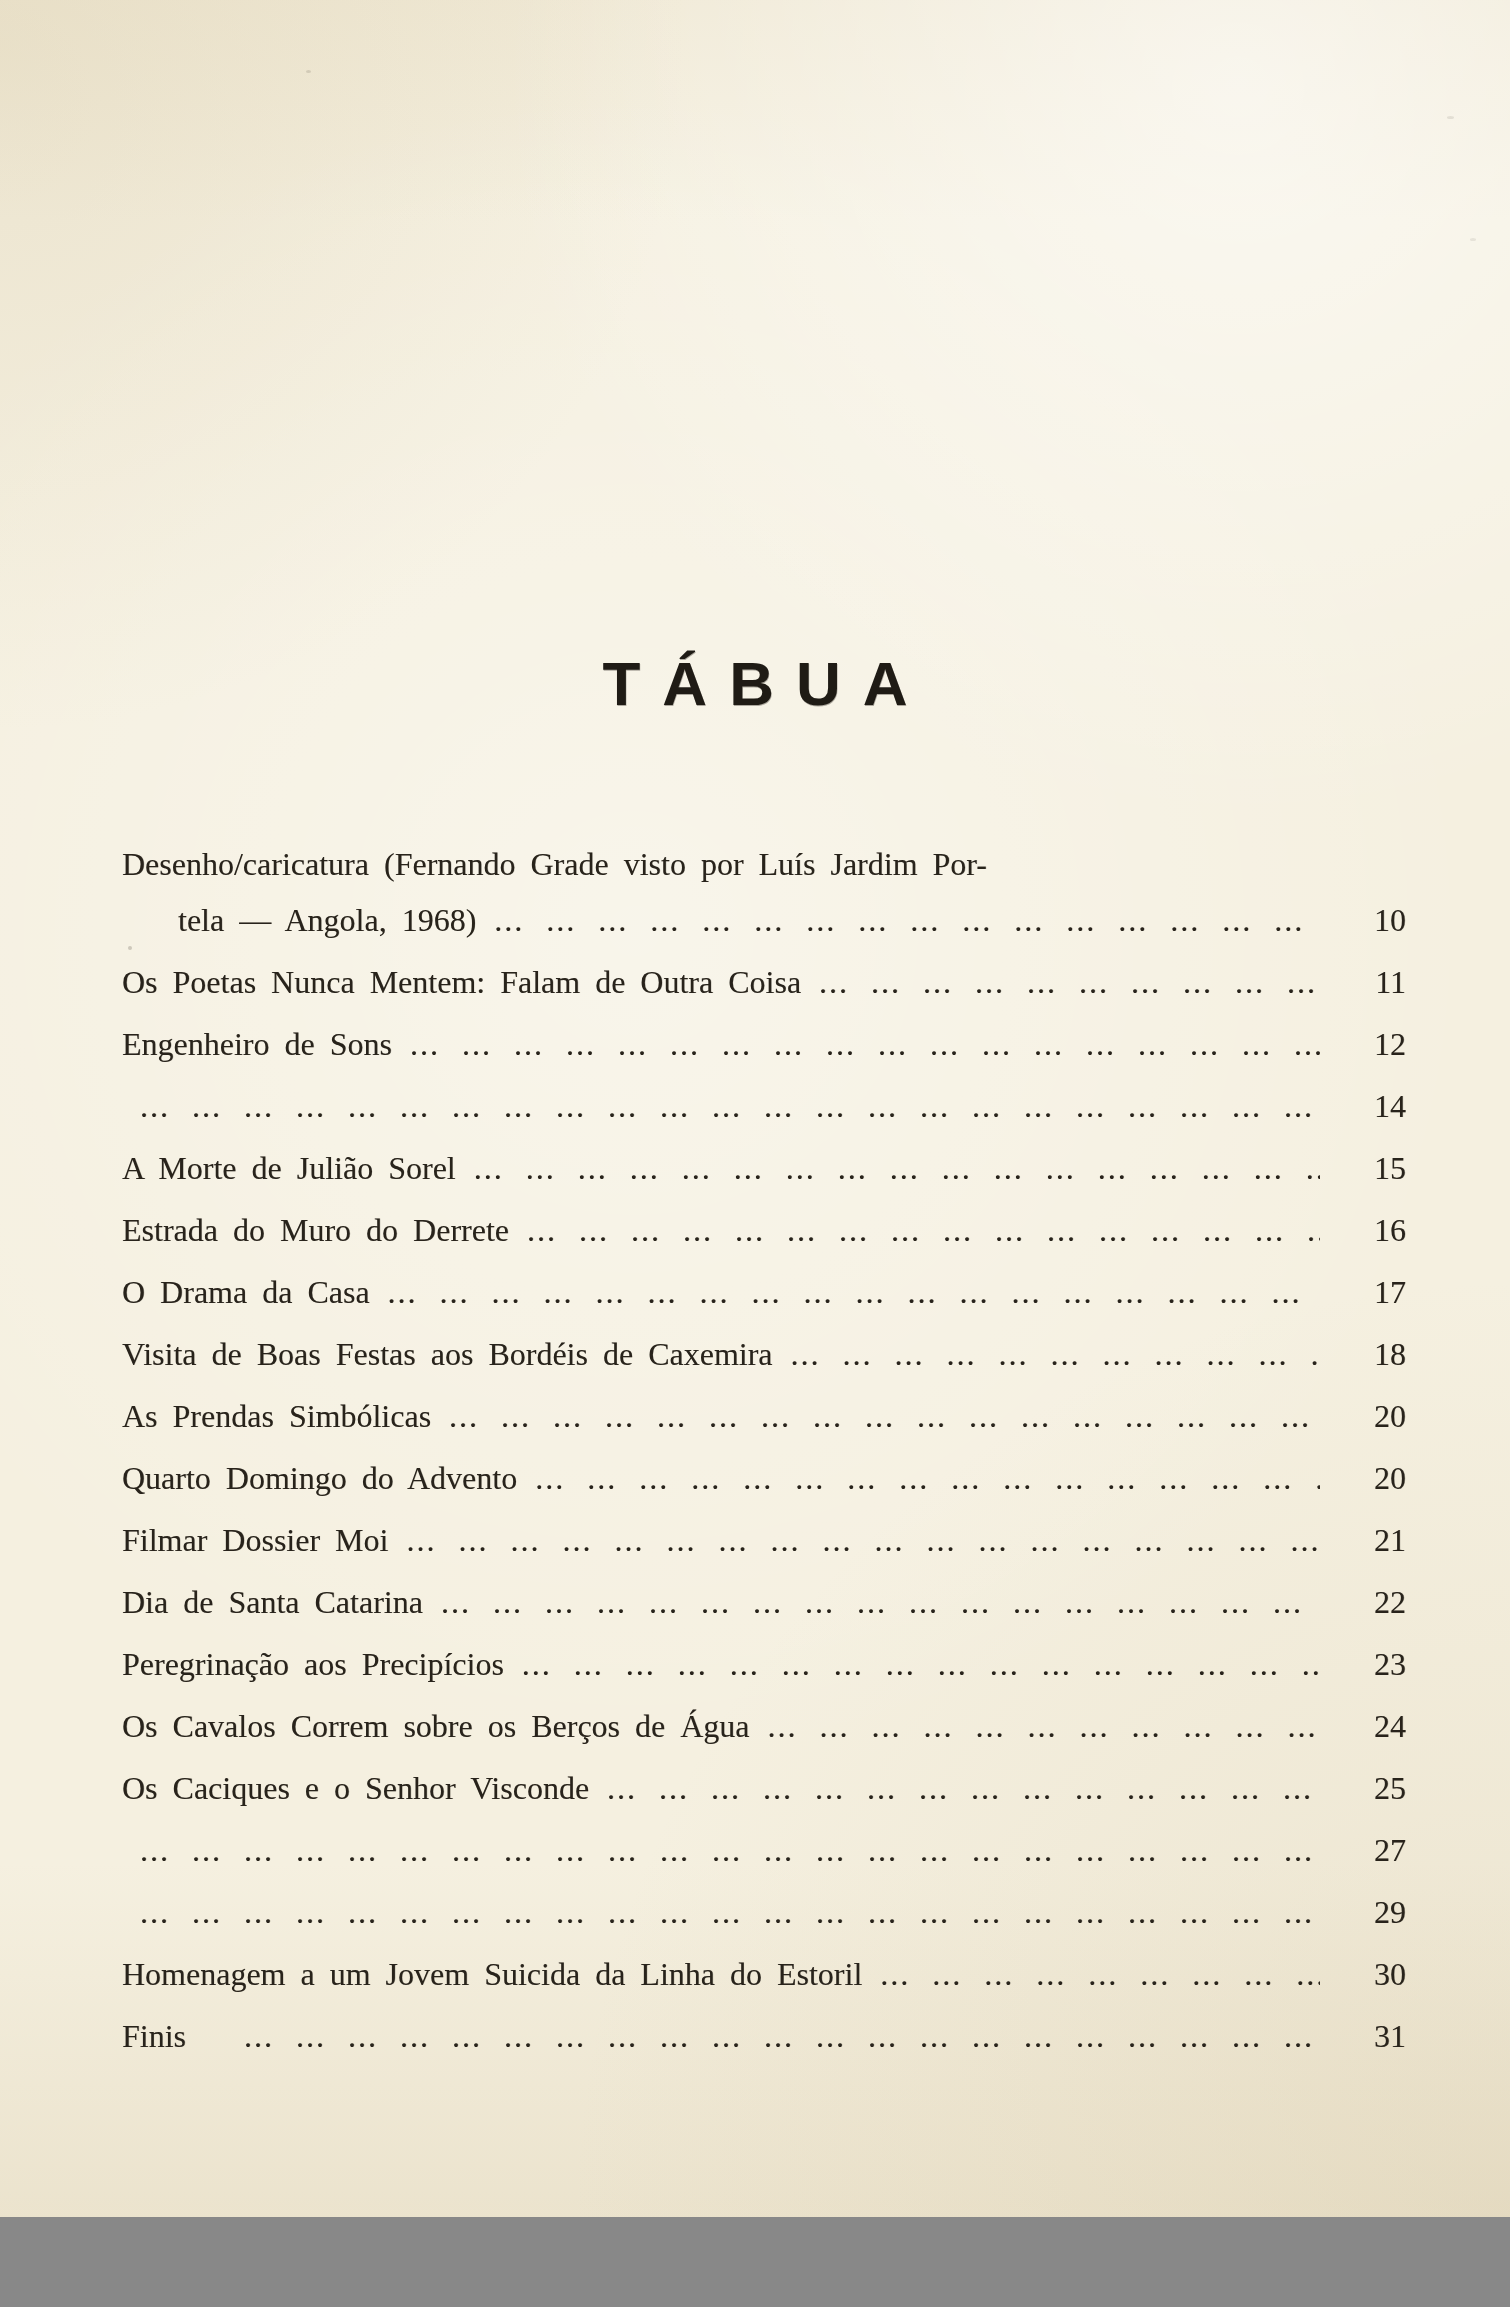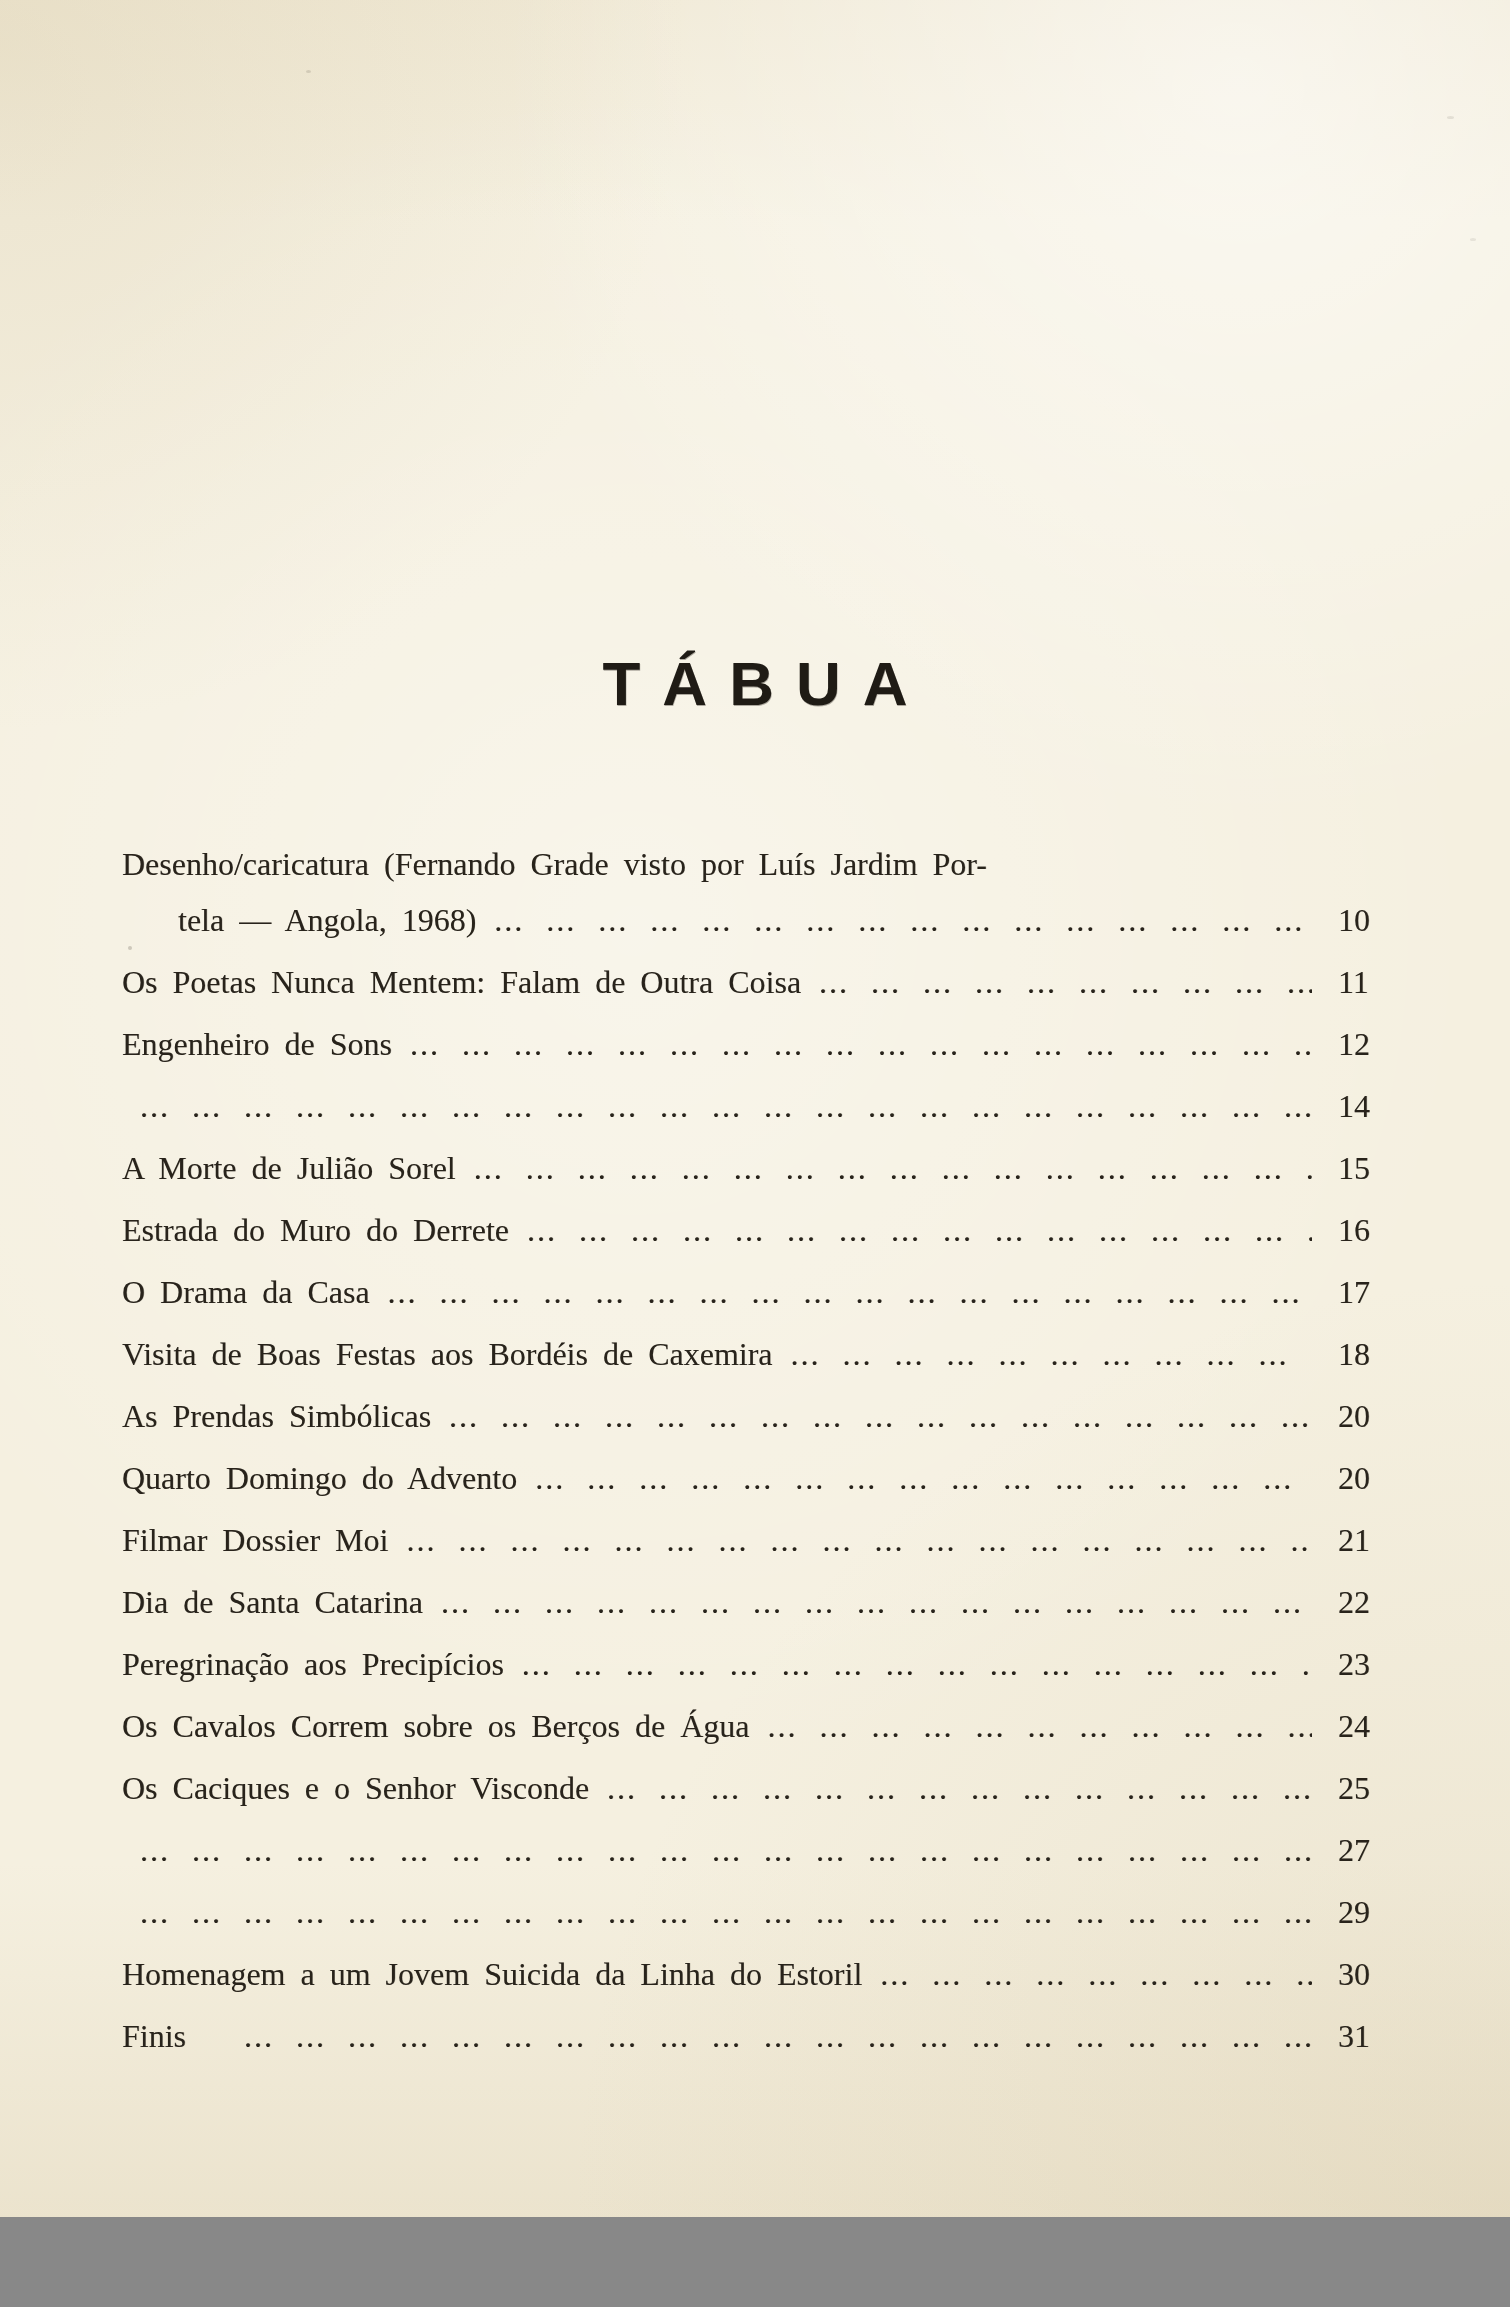--- a/index.html
+++ b/index.html
@@ -27,36 +27,36 @@
   .title{
     position:absolute;top:648px;left:0;width:100%;
     margin:0;text-align:center;
     font-family:"Liberation Sans", sans-serif;
     font-weight:700;font-size:62px;line-height:72px;
     letter-spacing:22px;text-indent:22px;
     color:#1f1b15;
     text-shadow:0.5px 0.5px 0.6px rgba(35,30,24,0.35);
   }
   .toc{
-    position:absolute;left:122px;right:112px;top:843px;
+    position:absolute;left:122px;right:104px;top:843px;
     font-size:32px;line-height:42px;
     word-spacing:7px;
     text-shadow:0.4px 0.4px 0.5px rgba(40,35,28,0.3);
   }
   .row{display:flex;align-items:baseline;margin-bottom:20px;}
   .row.first-line{margin-bottom:14px;}
   .row .indent{padding-left:56px;}
   .entry-text{flex:0 0 auto;white-space:nowrap;}
   .leader{
     flex:1 1 auto;overflow:hidden;white-space:nowrap;
     margin-left:18px;margin-right:26px;
     letter-spacing:2px;word-spacing:12px;
   }
   .leader.wide{margin-left:58px;}
-  .num{flex:0 0 60px;white-space:nowrap;}
+  .num{flex:0 0 60px;text-align:right;white-space:nowrap;}
 </style>
 </head>
 <body>
 
 <div class="page">
   <span class="speck s1"></span>
   <span class="speck s2"></span>
   <span class="speck s3"></span>
   <span class="speck s4"></span>
 

